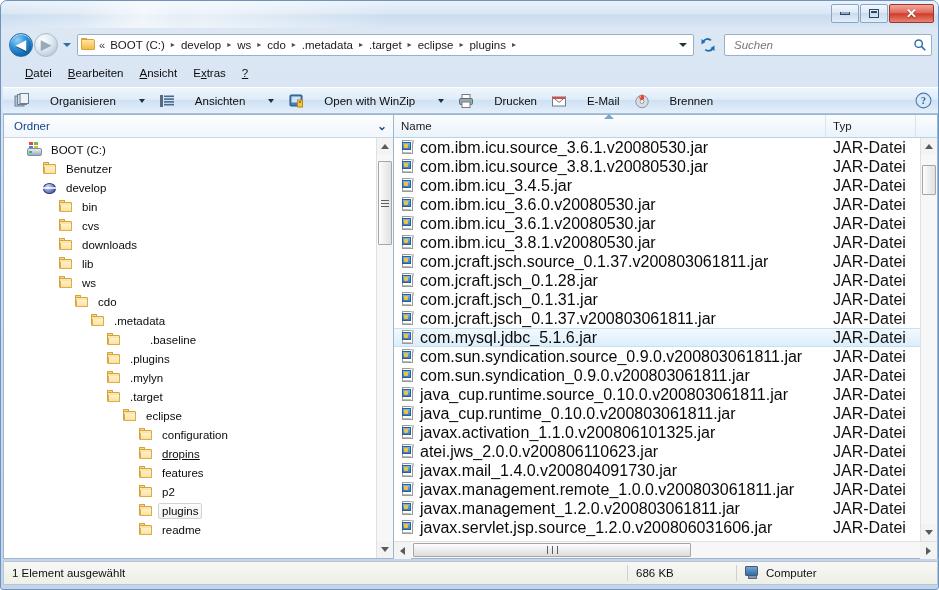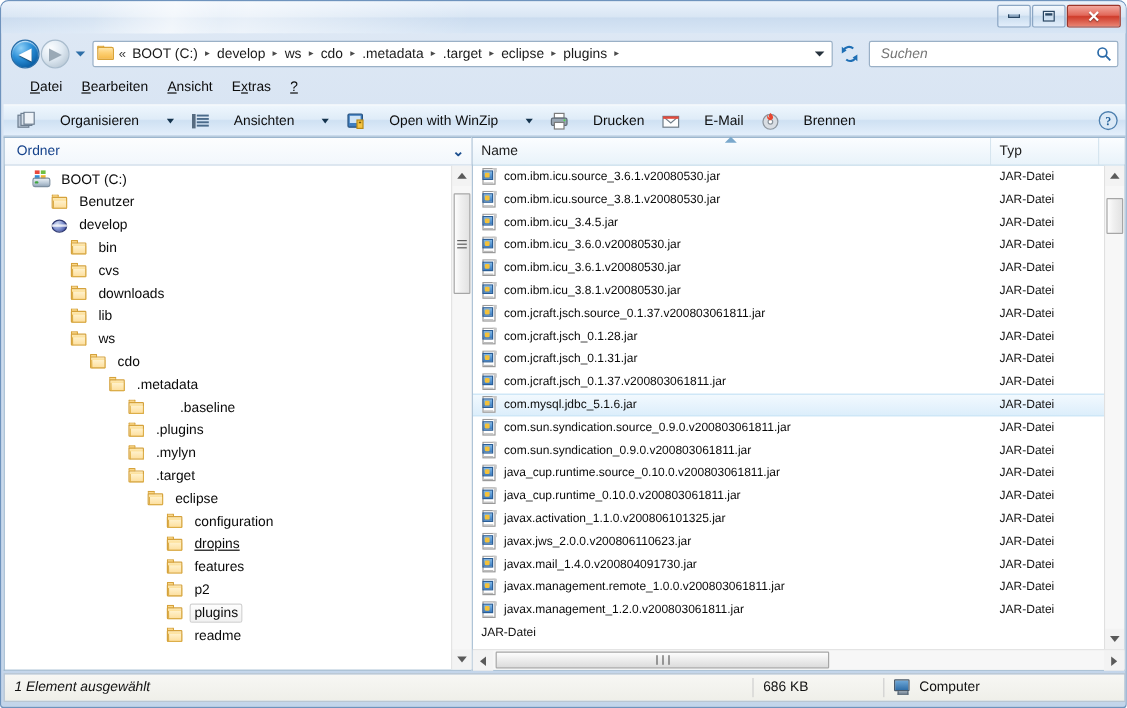--- a/index.html
+++ b/index.html
@@ -247,21 +247,21 @@
   .colhdr.typ  { width: 90px; }
   .colhdr-rest { flex: 1 1 auto; background: linear-gradient(180deg,#fbfdff 0%, #e9f3fa 100%);}
   .sortmark {
     position: absolute; left: 210px; top: -1px;
     width:0;height:0;border-left:5px solid transparent;border-right:5px solid transparent;
     border-bottom:5px solid #7aa8cc;
   }
   #listbody { flex: 1 1 auto; display: flex; overflow: hidden; }
   #listrows { flex: 1 1 auto; overflow: hidden; }
   .frow {
-    height: 19px; display: flex; align-items: center; font-size: 10px; color: #0a0a0a;
+    height: 19px; display: flex; align-items: center; font-size: 16px; color: #0a0a0a;
     cursor: default; white-space: nowrap;
   }
   .frow.sel {
     background: linear-gradient(180deg,#f2f9fe 0%,#dceefb 100%);
     border-top: 1px solid #c4e1f5; border-bottom: 1px solid #c4e1f5;
     height: 19px;
   }
   .fname { width: 432px; display: flex; align-items: center; padding-left: 7px; overflow: hidden;}
   .fname .ico { margin-right: 5px; }
   .ftyp  { width: 90px; padding-left: 7px; color:#111; }
@@ -317,21 +317,21 @@
 
   
   #statusbar {
     position: absolute; left: 2px; top: 560px; width: 935px; height: 24px;
     background: linear-gradient(180deg,#f7f7f4 0%, #efefe9 100%);
     border: 1px solid #b9c6d2;
     display: flex; align-items: center; font-size: 11.5px; color: #111;
   }
   .sb-seg { display: flex; align-items: center; height: 100%; padding: 0 8px; }
   .sb-sep { width: 1px; height: 16px; background: #cfcfcf; }
-  .sb-left { flex: 1 1 auto; font-style: italic; }
+  .sb-left { flex: 1 1 auto; }
   .sb-size { width: 108px; }
   .sb-loc  { width: 200px; gap: 5px; }
   .compico { width:16px;height:14px;position:relative;}
   .compico .scr{position:absolute;left:0;top:0;width:13px;height:10px;border:1px solid #4a5a6a;border-radius:1px;
      background:linear-gradient(180deg,#6fa8d8 0%,#2f6ea8 100%);}
   .compico .base{position:absolute;left:3px;top:10px;width:9px;height:3px;background:#8a99a8;border:1px solid #5a6a78;border-top:none;}
 </style>
 </head>
 <body>
 
@@ -927,21 +927,21 @@
             </div>
             <div class="frow">
               <span class="fname">
                 <span class="ico jar">
                   <span class="page"></span>
                   <span class="fold"></span>
                   <span class="badge"></span>
                   <span class="cup"></span>
                   <span class="line"></span>
                 </span>
-                <span>javax.jws_2.0.0.v200806110623.jar</span>
+                <span>atei.jws_2.0.0.v200806110623.jar</span>
               </span>
               <span class="ftyp">JAR-Datei</span>
             </div>
             <div class="frow">
               <span class="fname">
                 <span class="ico jar">
                   <span class="page"></span>
                   <span class="fold"></span>
                   <span class="badge"></span>
                   <span class="cup"></span>
@@ -971,20 +971,30 @@
                   <span class="fold"></span>
                   <span class="badge"></span>
                   <span class="cup"></span>
                   <span class="line"></span>
                 </span>
                 <span>javax.management_1.2.0.v200803061811.jar</span>
               </span>
               <span class="ftyp">JAR-Datei</span>
             </div>
             <div class="frow">
+              <span class="fname">
+                <span class="ico jar">
+                  <span class="page"></span>
+                  <span class="fold"></span>
+                  <span class="badge"></span>
+                  <span class="cup"></span>
+                  <span class="line"></span>
+                </span>
+                <span>javax.servlet.jsp.source_1.2.0.v200806031606.jar</span>
+              </span>
               <span class="ftyp">JAR-Datei</span>
             </div>
           </div>
         <div class="vsb">
           <div class="sb-arrow">
               <span class="tri-up"></span>
             </div>
           <div class="sb-track">
             <div class="sb-thumb" style="top:10px;height:30px;"></div>
           </div>

